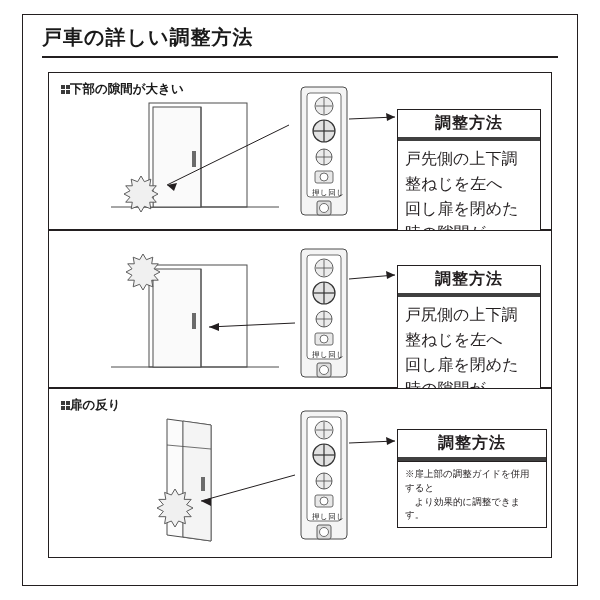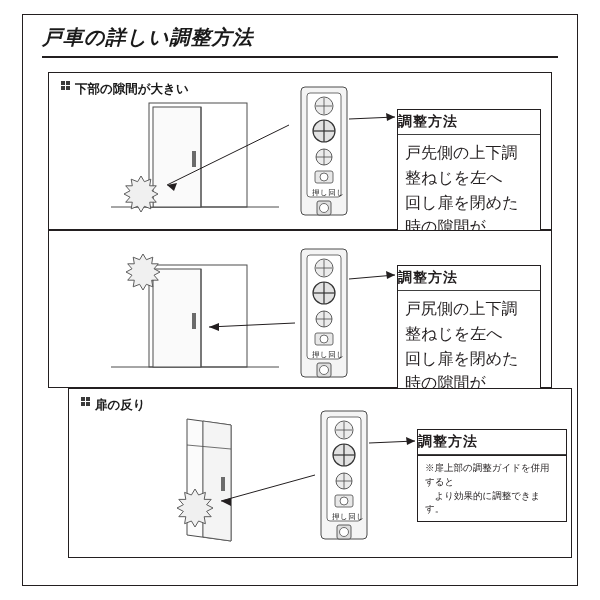--- a/index.html
+++ b/index.html
@@ -31,52 +31,50 @@
     background: #fff;
   }
   .page-title {
     position: absolute;
     left: 42px;
     top: 24px;
     font-size: 20px;
     font-weight: bold;
     letter-spacing: 1px;
     color: #1a1a1a;
-    font-style: italic;
   }
   .title-rule {
     position: absolute;
     left: 42px;
     top: 56px;
     width: 516px;
     height: 2px;
     background: #231f20;
   }
   .panel {
     position: absolute;
     left: 48px;
     width: 504px;
     border: 1px solid #231f20;
     box-sizing: border-box;
     background: #fff;
   }
   .panel-1 { top: 72px; height: 158px; }
   .panel-2 { top: 230px; height: 158px; }
-  .panel-3 { top: 388px; height: 170px; margin-left: 20px; }
+  .panel-3 { top: 388px; height: 170px; }
 
   .section-label {
     position: absolute;
     left: 12px;
     top: 8px;
     font-size: 12.5px;
     font-weight: bold;
     color: #1a1a1a;
     display: flex;
-    align-items: flex-start;
-    gap: 5px;
+    align-items: center;
   }
   .sq-mark {
     display: inline-block;
     width: 9px;
     height: 9px;
     position: relative;
   }
   .sq-mark i {
     position: absolute;
     width: 3.5px;
@@ -90,23 +88,23 @@
 
   
   .callout {
     position: absolute;
     border: 1px solid #231f20;
     box-sizing: border-box;
     background: #fff;
     padding: 0;
   }
   .callout-head {
-    border-bottom: 1px solid #404040;
-    text-align: left;
-    font-size: 14px;
+    border-bottom: 4px solid #404040;
+    text-align: center;
+    font-size: 16px;
     font-weight: bold;
     padding: 3px 0 3px;
     letter-spacing: 1px;
   }
   .callout-body {
     font-size: 16px;
     line-height: 1.55;
     padding: 6px 7px 5px;
     white-space: pre-line;
   }

